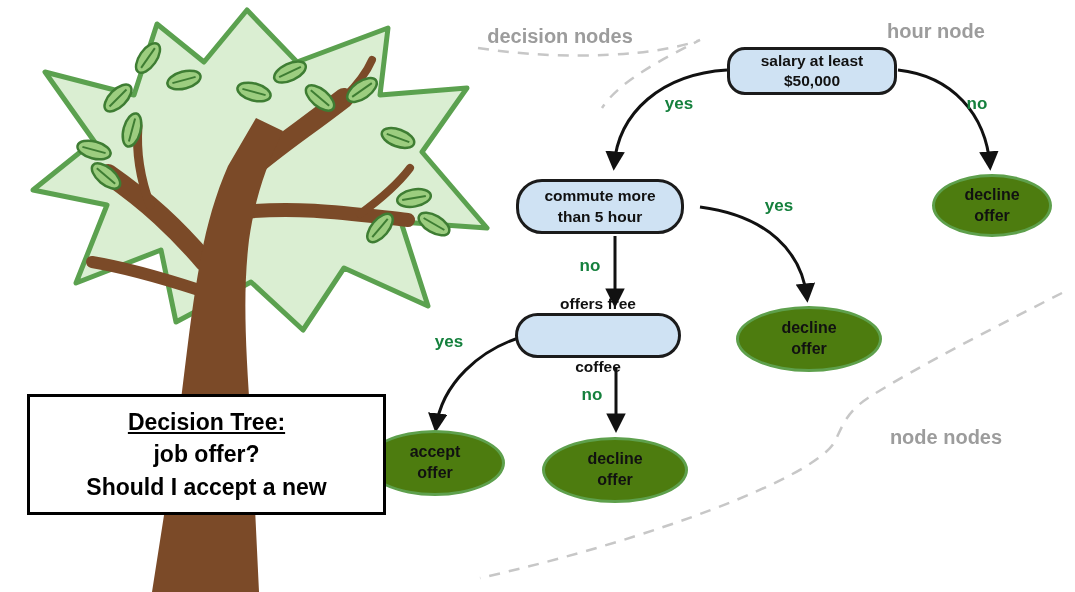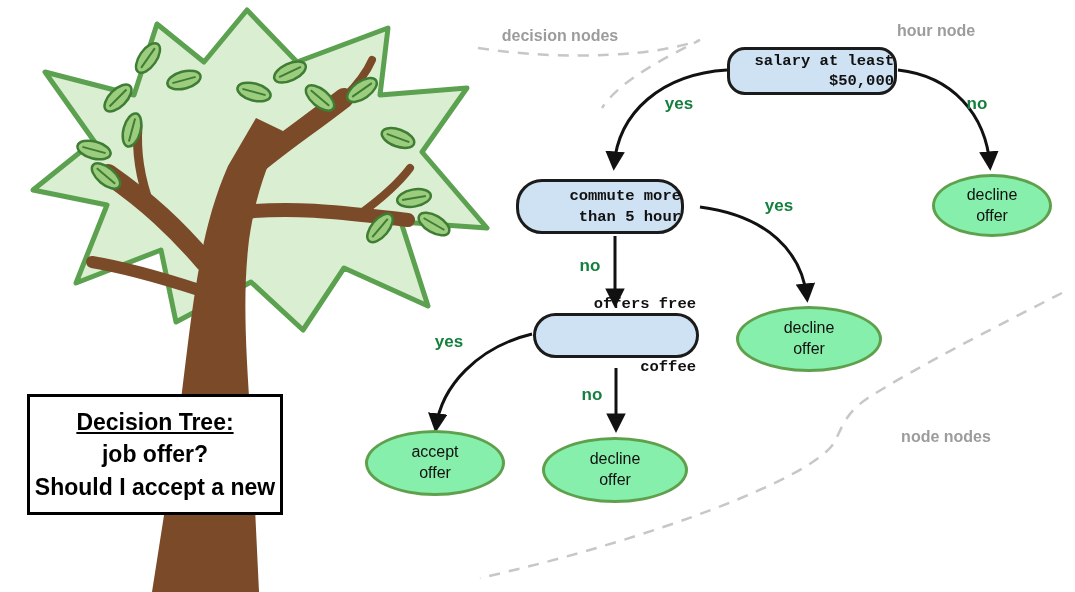--- a/index.html
+++ b/index.html
@@ -20,66 +20,65 @@
     left: 0;
     top: 0;
   }
   .decision-node {
     position: absolute;
     box-sizing: border-box;
     background: #cfe2f3;
     border: 3px solid #1b1b1b;
     display: flex;
     flex-direction: column;
-    align-items: flex-end;
+    align-items: center;
     justify-content: center;
     font-weight: bold;
     font-size: 15.5px;
     line-height: 1.3;
     color: #111111;
     text-align: center;
-    font-family: Liberation Mono, monospace;
   }
   .leaf-node {
     position: absolute;
     box-sizing: border-box;
-    background: #86efac;
+    background: #4d7c0f;
     border: 3px solid #5ea04c;
     border-radius: 50%;
     display: flex;
     flex-direction: column;
     align-items: center;
     justify-content: center;
-    font-weight: normal;
+    font-weight: bold;
     font-size: 16px;
     line-height: 1.3;
     color: #111111;
     text-align: center;
   }
   .edge-label {
     position: absolute;
     transform: translate(-50%, -50%);
     font-weight: bold;
     font-size: 17px;
     color: #15803d;
     white-space: nowrap;
   }
   .region-label {
     position: absolute;
     transform: translate(-50%, -50%);
     font-weight: bold;
-    font-size: 16px;
+    font-size: 20px;
     color: #9c9c9c;
     white-space: nowrap;
   }
   .title-box {
     position: absolute;
     left: 27px;
     top: 394px;
-    width: 256px;
+    width: 359px;
     height: 121px;
     box-sizing: border-box;
     background: #ffffff;
     border: 3px solid #000000;
     display: flex;
     flex-direction: column;
     align-items: center;
     justify-content: center;
     font-weight: bold;
     font-size: 23px;
@@ -196,21 +195,21 @@
   <div class="decision-node" style="left:727px; top:47px; width:170px; height:48px; border-radius:18px;">
     <span>salary at least</span>
     <span>$50,000</span>
   </div>
 
   <div class="decision-node" style="left:516px; top:179px; width:168px; height:55px; border-radius:26px;">
     <span>commute more</span>
     <span>than 5 hour</span>
   </div>
 
-  <div class="decision-node" style="left:533px; top:313px; width:166px; height:45px; border-radius:26px;gap:43px;">
+  <div class="decision-node" style="left:515px; top:313px; width:166px; height:45px; border-radius:26px;gap:43px;">
     <span>offers free</span>
     <span>coffee</span>
   </div>
 
   <div class="leaf-node" style="left:932px; top:174px; width:120px; height:63px;">
     <span>decline</span>
     <span>offer</span>
   </div>
 
   <div class="leaf-node" style="left:736px; top:306px; width:146px; height:66px;">

